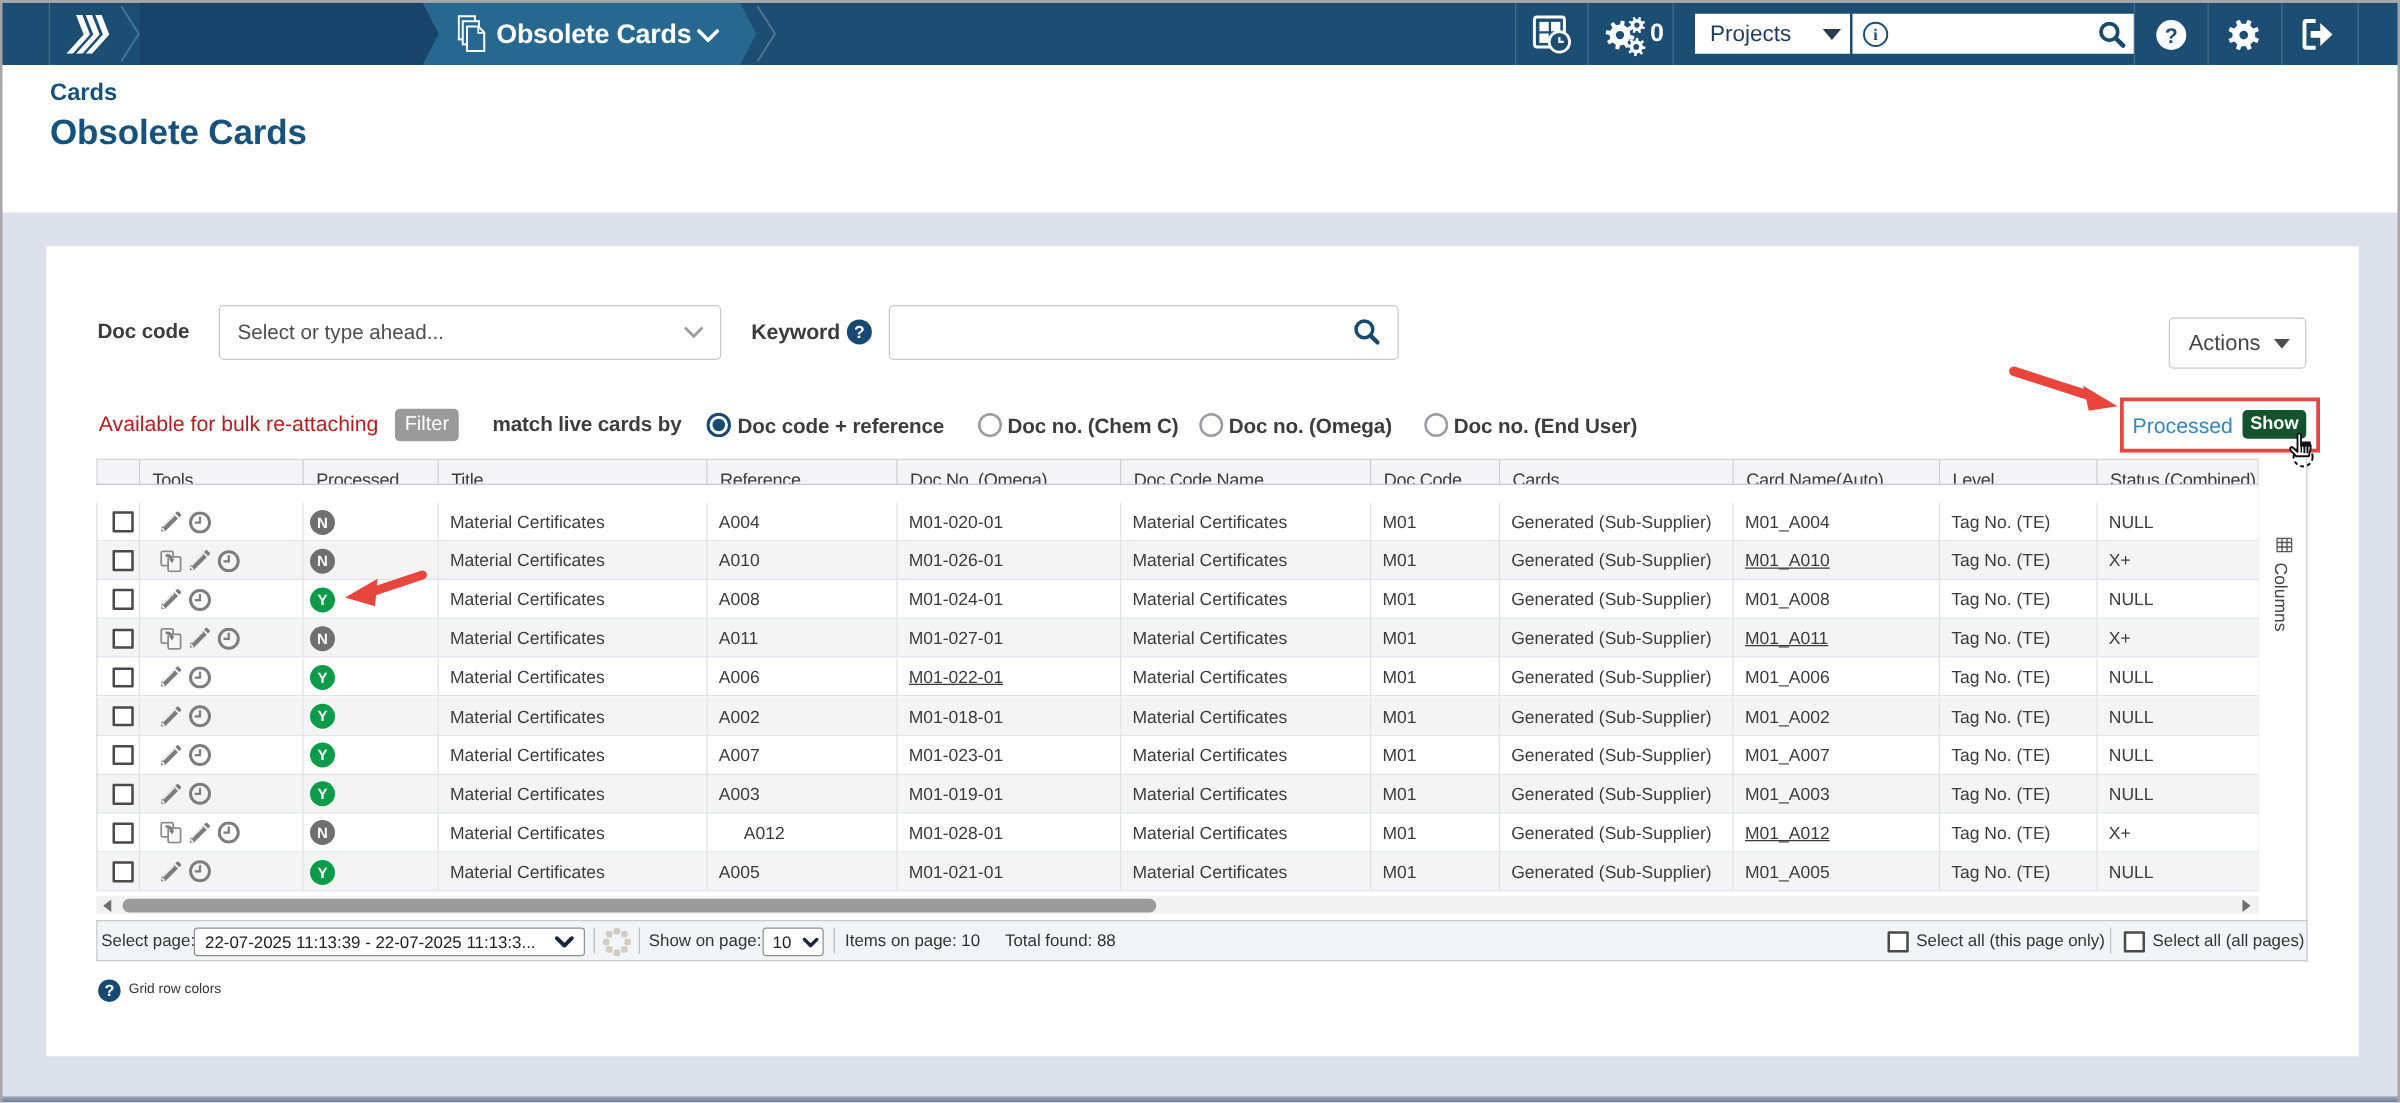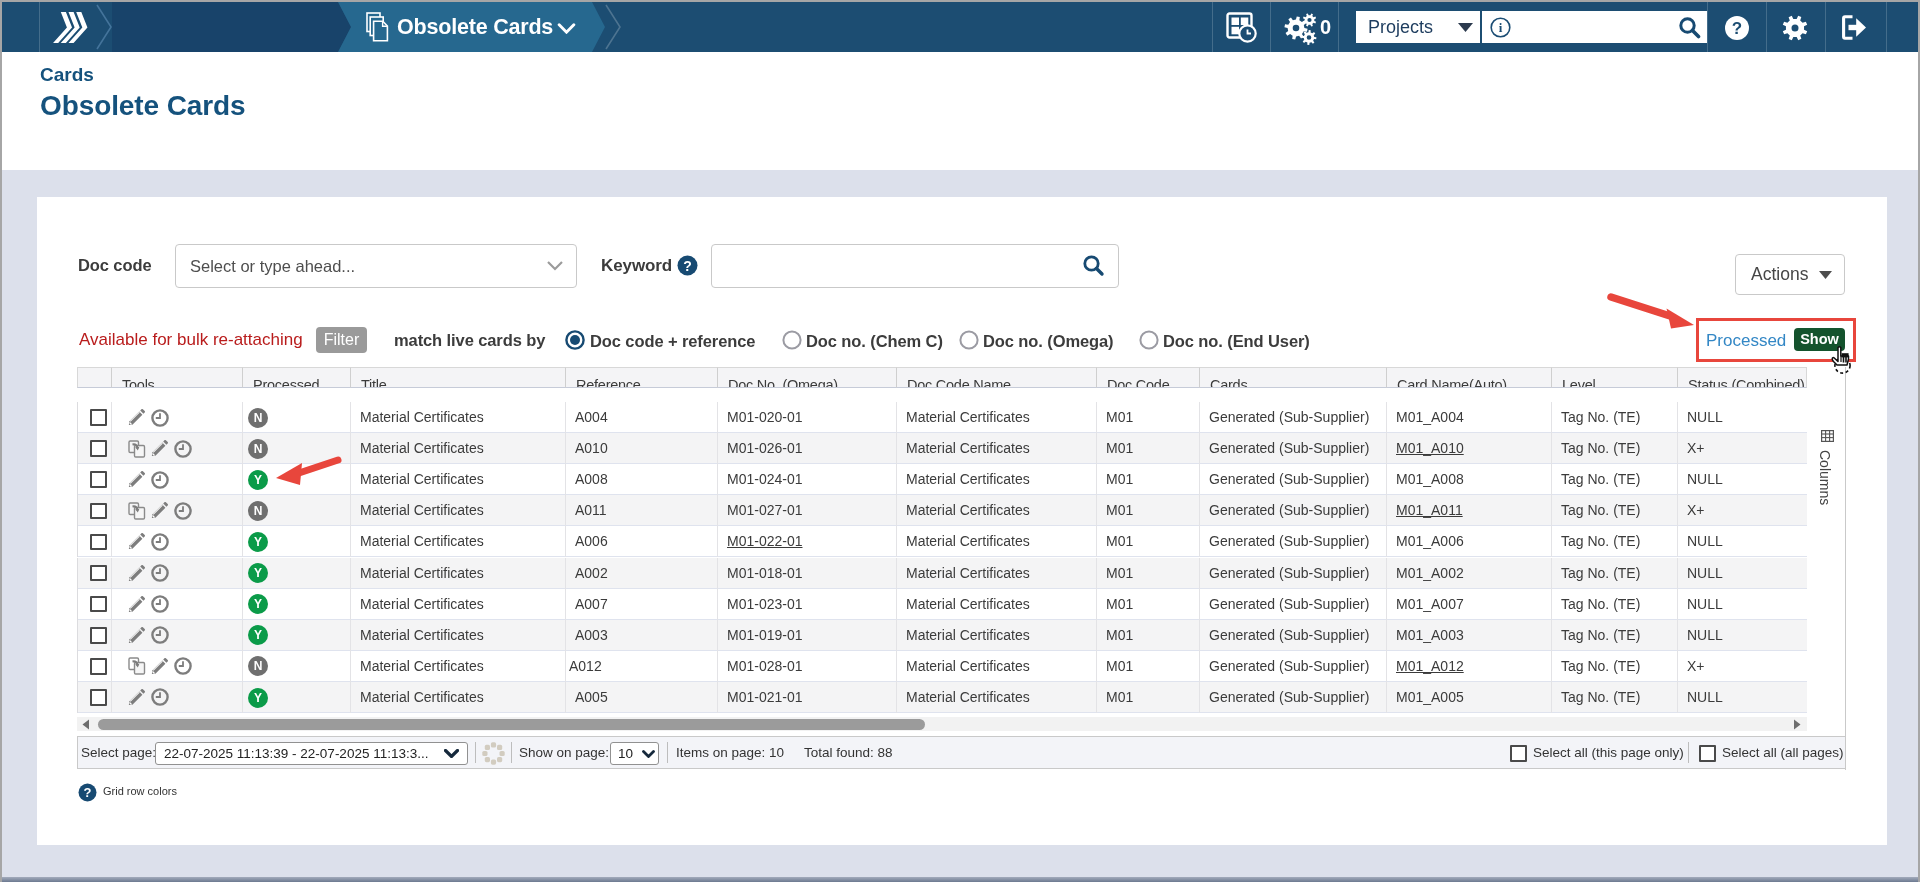--- a/index.html
+++ b/index.html
@@ -479,21 +479,21 @@
     </g>
 <path d="M2.2 12.4 L11.4 3.2" stroke="#f6f6f6" stroke-width="1.1" fill="none"></path>
 <path d="M1.5 13.5 L3.5 15.5" stroke="#fff" stroke-width="1.2" fill="none"></path>
   </svg>
 <svg style="position:absolute;left:174px;top:657.3499999999999px" width="18" height="18" viewBox="0 0 18 18">
 <circle cx="9" cy="9" r="7.6" fill="none" stroke="#7d7d7d" stroke-width="2.4"></circle>
 <path d="M9 4.2 V9 H4.8" stroke="#7d7d7d" stroke-width="1.8" fill="none"></path>
   </svg>
 <div class="badge" style="left:248px;top:656.3px;background:#6f6f6f">N</div>
 <div class="cell" style="left:360px;top:650.8px;line-height:31.1px;">Material Certificates</div>
-<div class="cell" style="left:569px;top:650.8px;line-height:31.1px;">A012</div>
+<div class="cell" style="left:595px;top:650.8px;line-height:31.1px;">A012</div>
 <div class="cell" style="left:727px;top:650.8px;line-height:31.1px;">M01-028-01</div>
 <div class="cell" style="left:906px;top:650.8px;line-height:31.1px;">Material Certificates</div>
 <div class="cell" style="left:1106px;top:650.8px;line-height:31.1px;">M01</div>
 <div class="cell" style="left:1209px;top:650.8px;line-height:31.1px;">Generated (Sub-Supplier)</div>
 <div class="cell" style="left:1396px;top:650.8px;line-height:31.1px;text-decoration:underline;">M01_A012</div>
 <div class="cell" style="left:1561px;top:650.8px;line-height:31.1px;">Tag No. (TE)</div>
 <div class="cell" style="left:1687px;top:650.8px;line-height:31.1px;">X+</div>
 <div class="abs" style="left:77px;top:681.9px;width:1730px;height:31.1px;background:#f4f4f5;border-bottom:1px solid #dfe3ee"></div>
 <div class="abs" style="left:111px;top:681.9px;width:1px;height:31.1px;background:#e3e3e6"></div>
 <div class="abs" style="left:242px;top:681.9px;width:1px;height:31.1px;background:#e3e3e6"></div>

